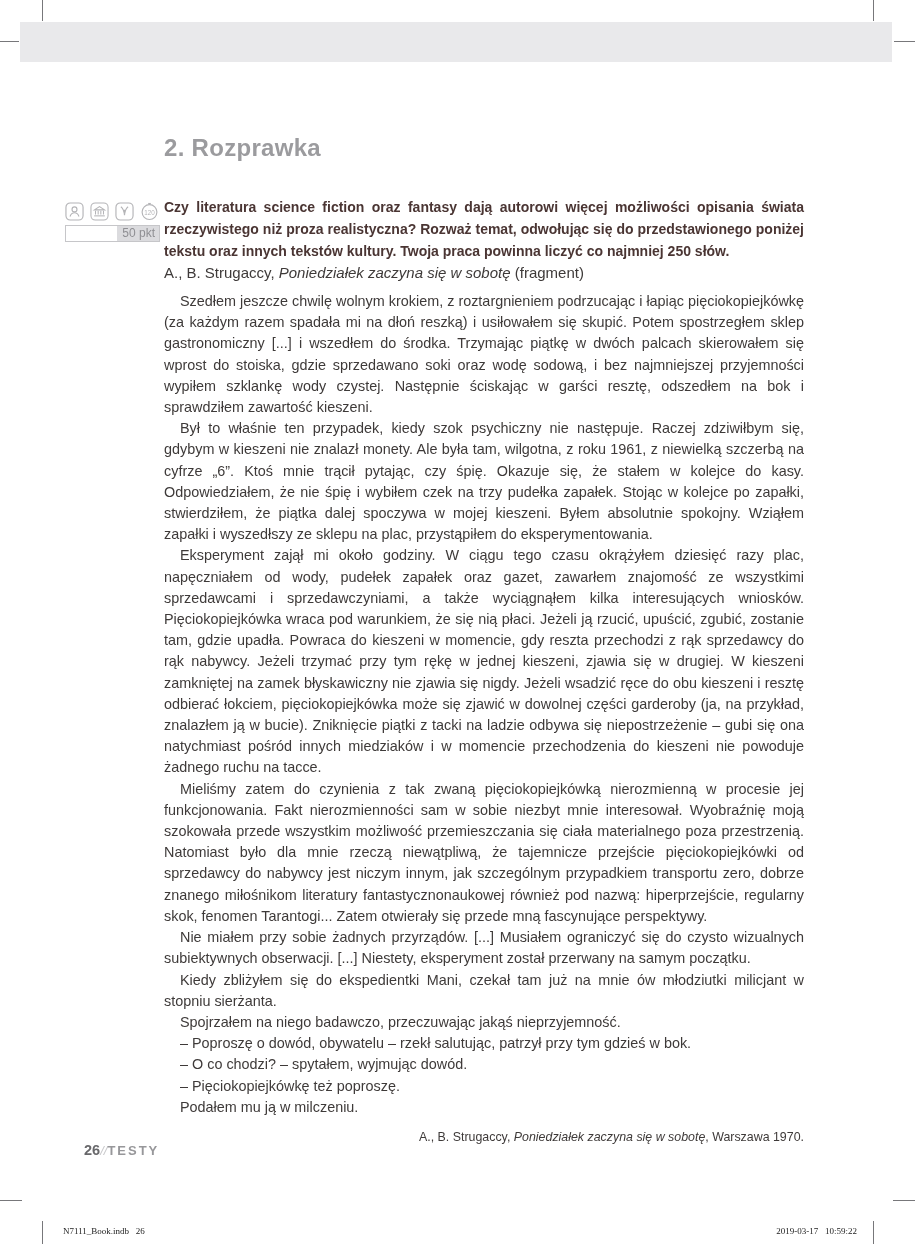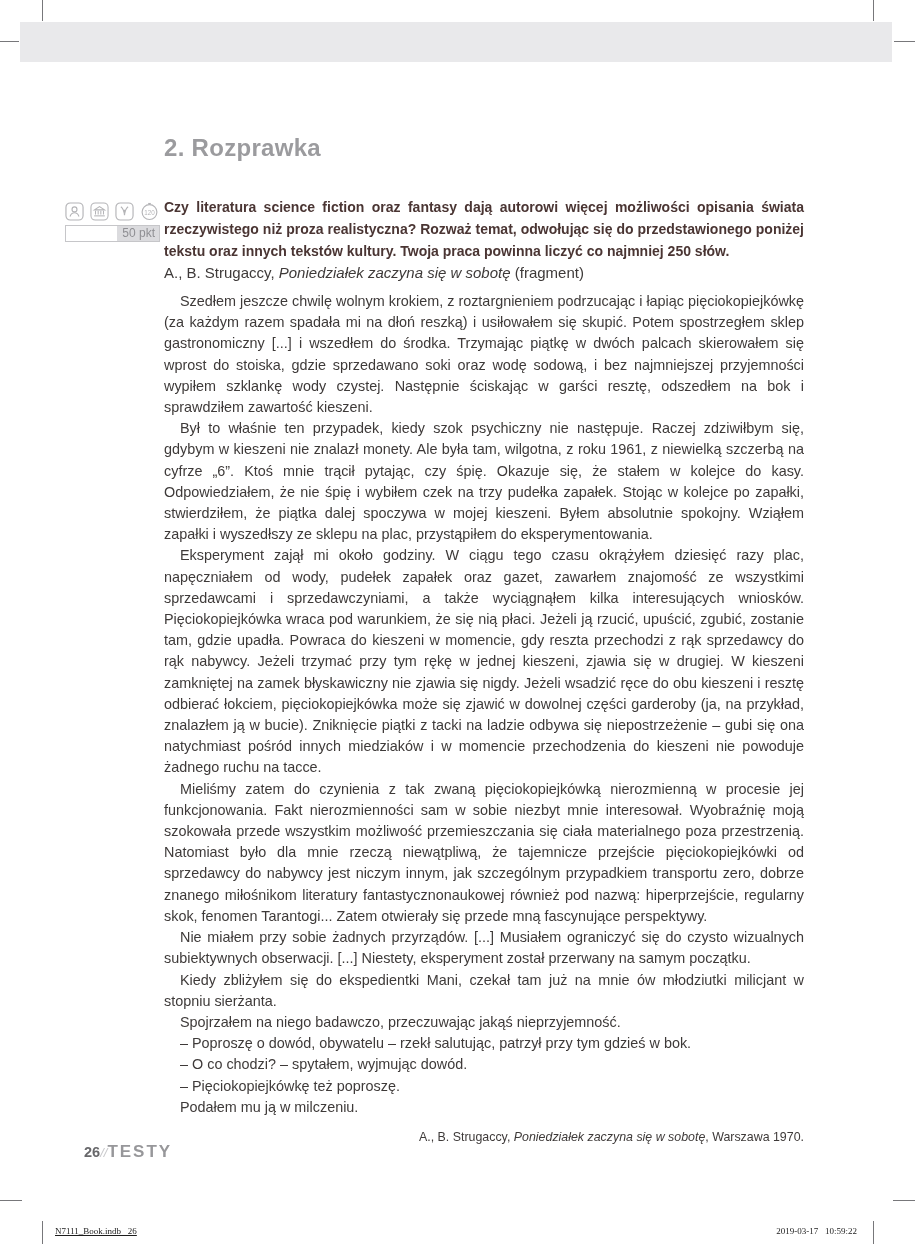--- a/index.html
+++ b/index.html
@@ -95,31 +95,31 @@
   }
 
   .footer {
     position: absolute;
     left: 84px; top: 1142px;
     display: flex;
     align-items: baseline;
   }
   .footer .pn { font-size: 14.5px; font-weight: bold; color: #68686b; }
   .footer .sep { font-size: 13px; color: #c7c7ca; font-style: italic; }
-  .footer .section { font-size: 17px; color: #97979a; letter-spacing: 2px; font-weight: bold; }
+  .footer .section { font-size: 13px; color: #97979a; letter-spacing: 2px; font-weight: bold; }
 
   .slug-left, .slug-right {
     position: absolute;
     top: 1226px;
     font-family: "Liberation Serif", serif;
     font-size: 9px;
     color: #1c1c1c;
     white-space: pre;
   }
-  .slug-left { left: 55px; text-decoration: underline; }
+  .slug-left { left: 63px; }
   .slug-right { right: 58px; }
 </style>
 </head>
 <body>
 
 <div class="page">
 
   <div class="crop v-tl"></div>
   <div class="crop v-tr"></div>
   <div class="crop h-l"></div>

